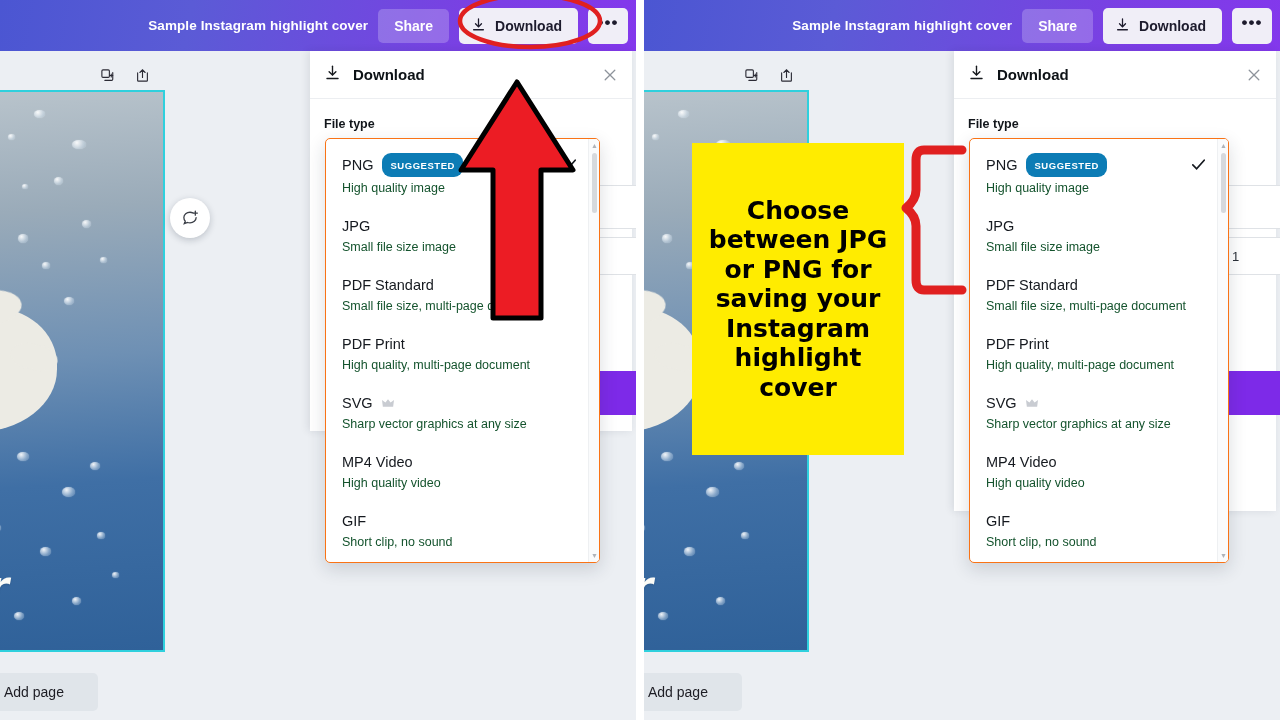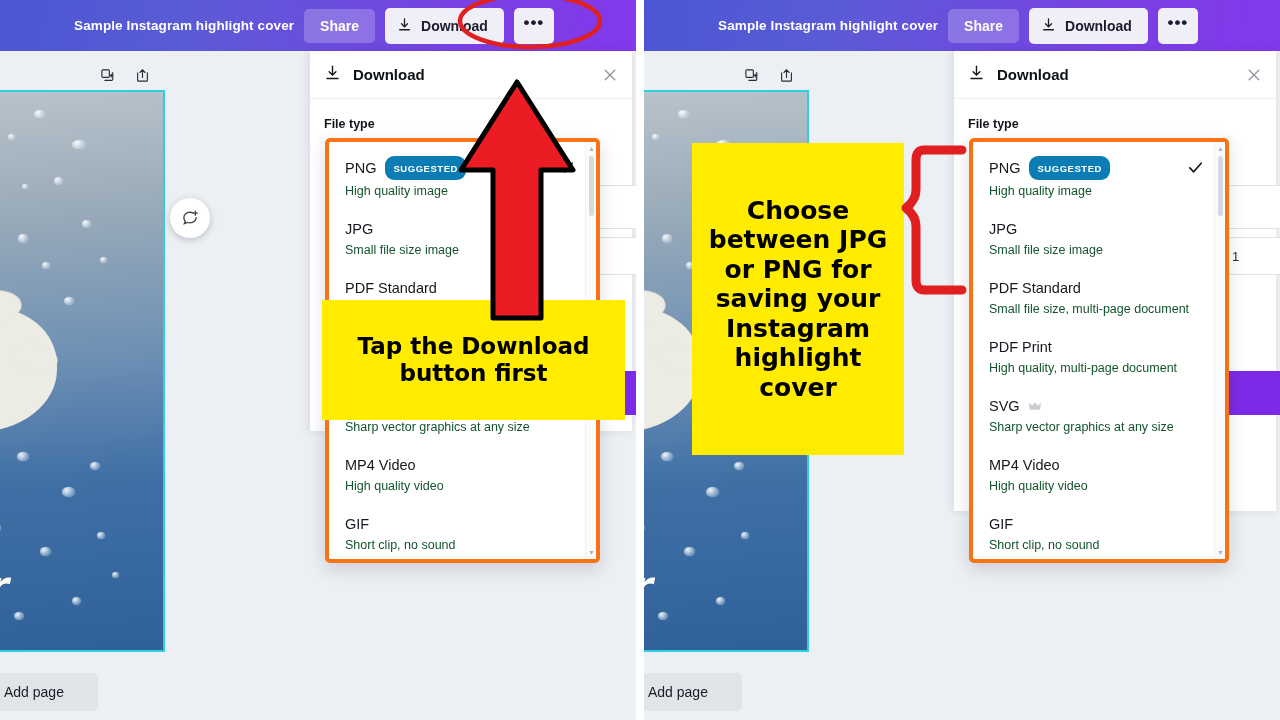--- a/index.html
+++ b/index.html
@@ -16,21 +16,21 @@
   .half.left  { left: 0; }
   .half.right { left: 640px; }
   .half.right .inner { position: absolute; left: 4px; top: 0; width: 636px; height: 720px; overflow: hidden; background: #eceff3; }
   .half.left  .inner { position: absolute; left: 0;  top: 0; width: 636px; height: 720px; overflow: hidden; background: #eceff3; }
   .gap { position: absolute; left: 636px; top: 0; width: 8px; height: 720px; background: #ffffff; z-index: 60; }
 
   
   .topbar {
     position: absolute; left: 0; top: 0; width: 636px; height: 51px;
     background: linear-gradient(100deg, #4b56d2 0%, #5b5bd6 30%, #7b3fe4 75%, #8338ec 100%);
-    display: flex; align-items: center; justify-content: center;
+    display: flex; align-items: center; justify-content: flex-end;
     padding-right: 8px; gap: 10px;
   }
   .doc-title { color: #ffffff; font-size: 13.5px; font-weight: 700; letter-spacing: .1px; }
   .share-btn {
     background: rgba(255,255,255,.22); color: #fff; font-size: 14px; font-weight: 700;
     border: none; border-radius: 5px; padding: 9px 16px; cursor: pointer;
   }
   .dl-btn {
     background: #f0eef7; color: #1d1b2d; font-size: 14px; font-weight: 600;
     border: none; border-radius: 5px; padding: 9px 16px 9px 12px; cursor: pointer;
@@ -96,21 +96,21 @@
     width: 290px; height: 38px; border: 1px solid #dfe2e6; border-radius: 5px; background: #fff;
     display: flex; align-items: center; padding-left: 12px; font-size: 13px; color: #2b3038;
   }
   .crown { color: #c9ccd2; }
   .purple-btn {
     width: 290px; height: 44px; border-radius: 5px; background: #7d2ae8; border: none;
   }
 
   
   .ftlist {
-    position: absolute; z-index: 30; background: #fff; border: 4px solid #f97316;
+    position: absolute; z-index: 30; background: #fff; border: 1px solid #f97316;
     border-radius: 5px; box-shadow: 0 6px 18px rgba(25,35,55,.16); overflow: hidden;
   }
   .ftlist-scroll { position: absolute; inset: 0; padding: 14px 0 10px 0; }
   .ftrow { padding: 0 16px; margin-bottom: 20px; position: relative; }
   .ftrow .name { font-size: 14.5px; color: #15191f; line-height: 19px; display: flex; align-items: center; gap: 9px; }
   .ftrow .desc { font-size: 12.5px; color: #14532d; line-height: 18px; margin-top: 2px; }
   .badge {
     background: #0c7cb5; color: #fff; font-size: 9.5px; font-weight: 800; letter-spacing: .55px;
     border-radius: 9px; padding: 3px 8px 2px 8px; text-transform: uppercase;
   }
@@ -309,23 +309,20 @@
     </div>
 
     <svg class="anno" style="left:455px; top:-10px;" width="150" height="62">
       <ellipse cx="75" cy="31" rx="70" ry="26" fill="none" stroke="#e02020" stroke-width="4.5"></ellipse>
     </svg>
 
     <svg class="anno" style="left:455px; top:78px;" width="125" height="245">
       <path d="M62 4 L118 92 L86 92 L86 240 L38 240 L38 92 L6 92 Z" fill="#ec1c24" stroke="#000" stroke-width="5" stroke-linejoin="round"></path>
     </svg>
 
-    <div class="note" style="left:322px; top:300px; width:303px; height:120px; font-size:23px; padding:0 16px;">
-      <span>Tap the Download button first</span>
-    </div>
 
    </div>
   </div>
 
   <div class="gap"></div>
 
   <div class="half right">
    <div class="inner">
 
     <div class="topbar">

